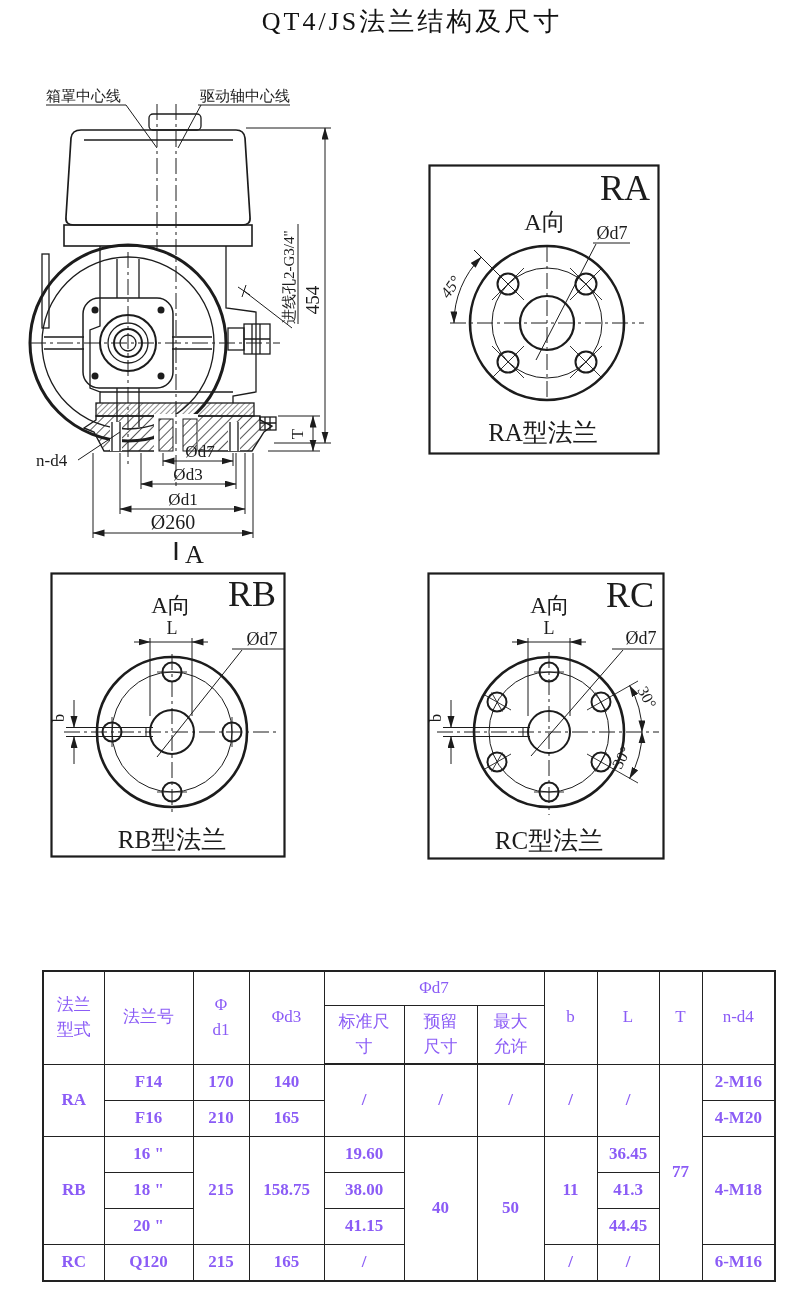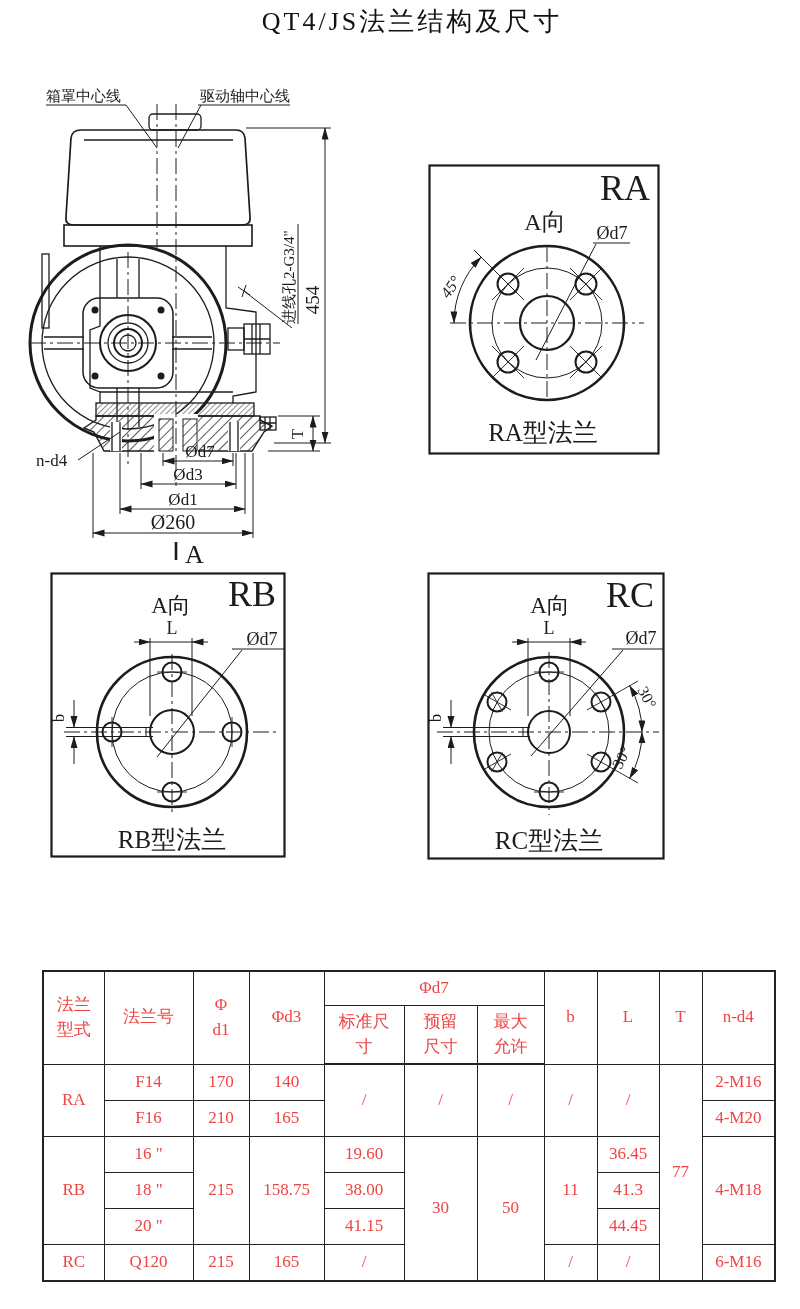--- a/index.html
+++ b/index.html
@@ -4,27 +4,27 @@
 <style>
   html,body{margin:0;padding:0;background:#fff;}
   #page{position:relative;width:800px;height:1309px;background:#fff;overflow:hidden;
         font-family:"Liberation Serif","DejaVu Serif",serif;color:#1c1c1c;}
   #title{position:absolute;top:4px;left:0;width:100%;text-align:center;
          font-size:26px;letter-spacing:3px;color:#111;padding-left:12px;}
   svg{position:absolute;overflow:visible;}
   svg text{font-family:"Liberation Serif","DejaVu Serif",serif;fill:#1c1c1c;stroke:none;}
   .cl{stroke-dasharray:16 4 3 4;stroke-width:1;}
   #dim-table{position:absolute;left:42px;top:970px;width:732px;border-collapse:collapse;
-             table-layout:fixed;font-size:17px;text-align:center;color:#ef4444;}
+             table-layout:fixed;font-size:17px;text-align:center;color:#8b5cf6;}
   #dim-table th,#dim-table td{border:1px solid #222;padding:0 2px;font-weight:normal;
              white-space:pre-line;line-height:1.45;}
   #dim-table{border:2px solid #222;}
   #dim-table thead tr.h2 th{border-bottom:2px solid #222;}
   #dim-table thead th{font-size:17px;}
-  #dim-table tbody td{height:35px;}
+  #dim-table tbody td{height:35px;font-weight:bold;}
   #dim-table thead tr.h1 th{height:33px;}
   #dim-table thead tr.h2 th{height:57px;margin-left:44px;}
 </style>
 </head>
 <body>
 
 <div id="page">
 
   <div id="title">QT4/JS法兰结构及尺寸</div>
 
@@ -291,21 +291,21 @@
         <td>210</td>
         <td>165</td>
         <td>4-M20</td>
       </tr>
       <tr>
         <td rowspan="3">RB</td>
         <td>16 "</td>
         <td rowspan="3">215</td>
         <td rowspan="3">158.75</td>
         <td>19.60</td>
-        <td rowspan="4">30</td>
+        <td rowspan="4">40</td>
         <td rowspan="4">50</td>
         <td rowspan="3">11</td>
         <td>36.45</td>
         <td rowspan="3">4-M18</td>
       </tr>
       <tr>
         <td>18 "</td>
         <td>38.00</td>
         <td>41.3</td>
       </tr>

